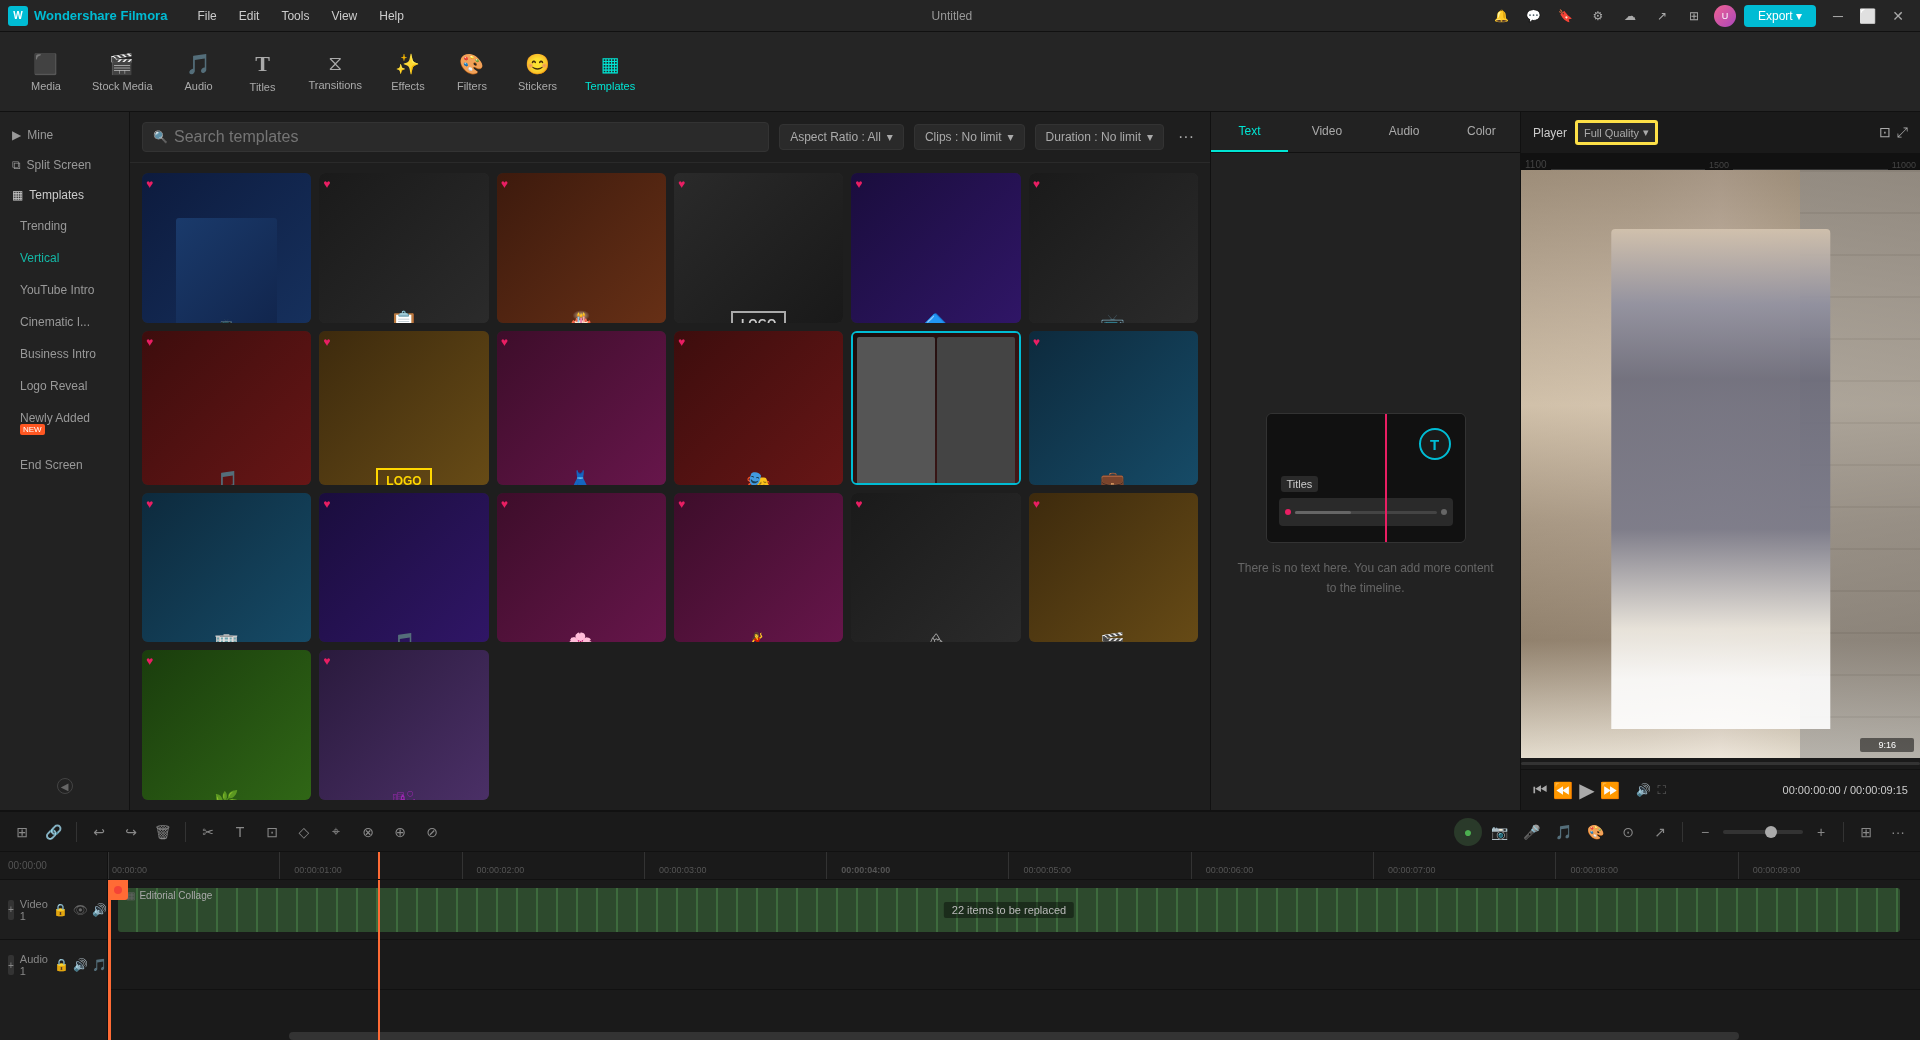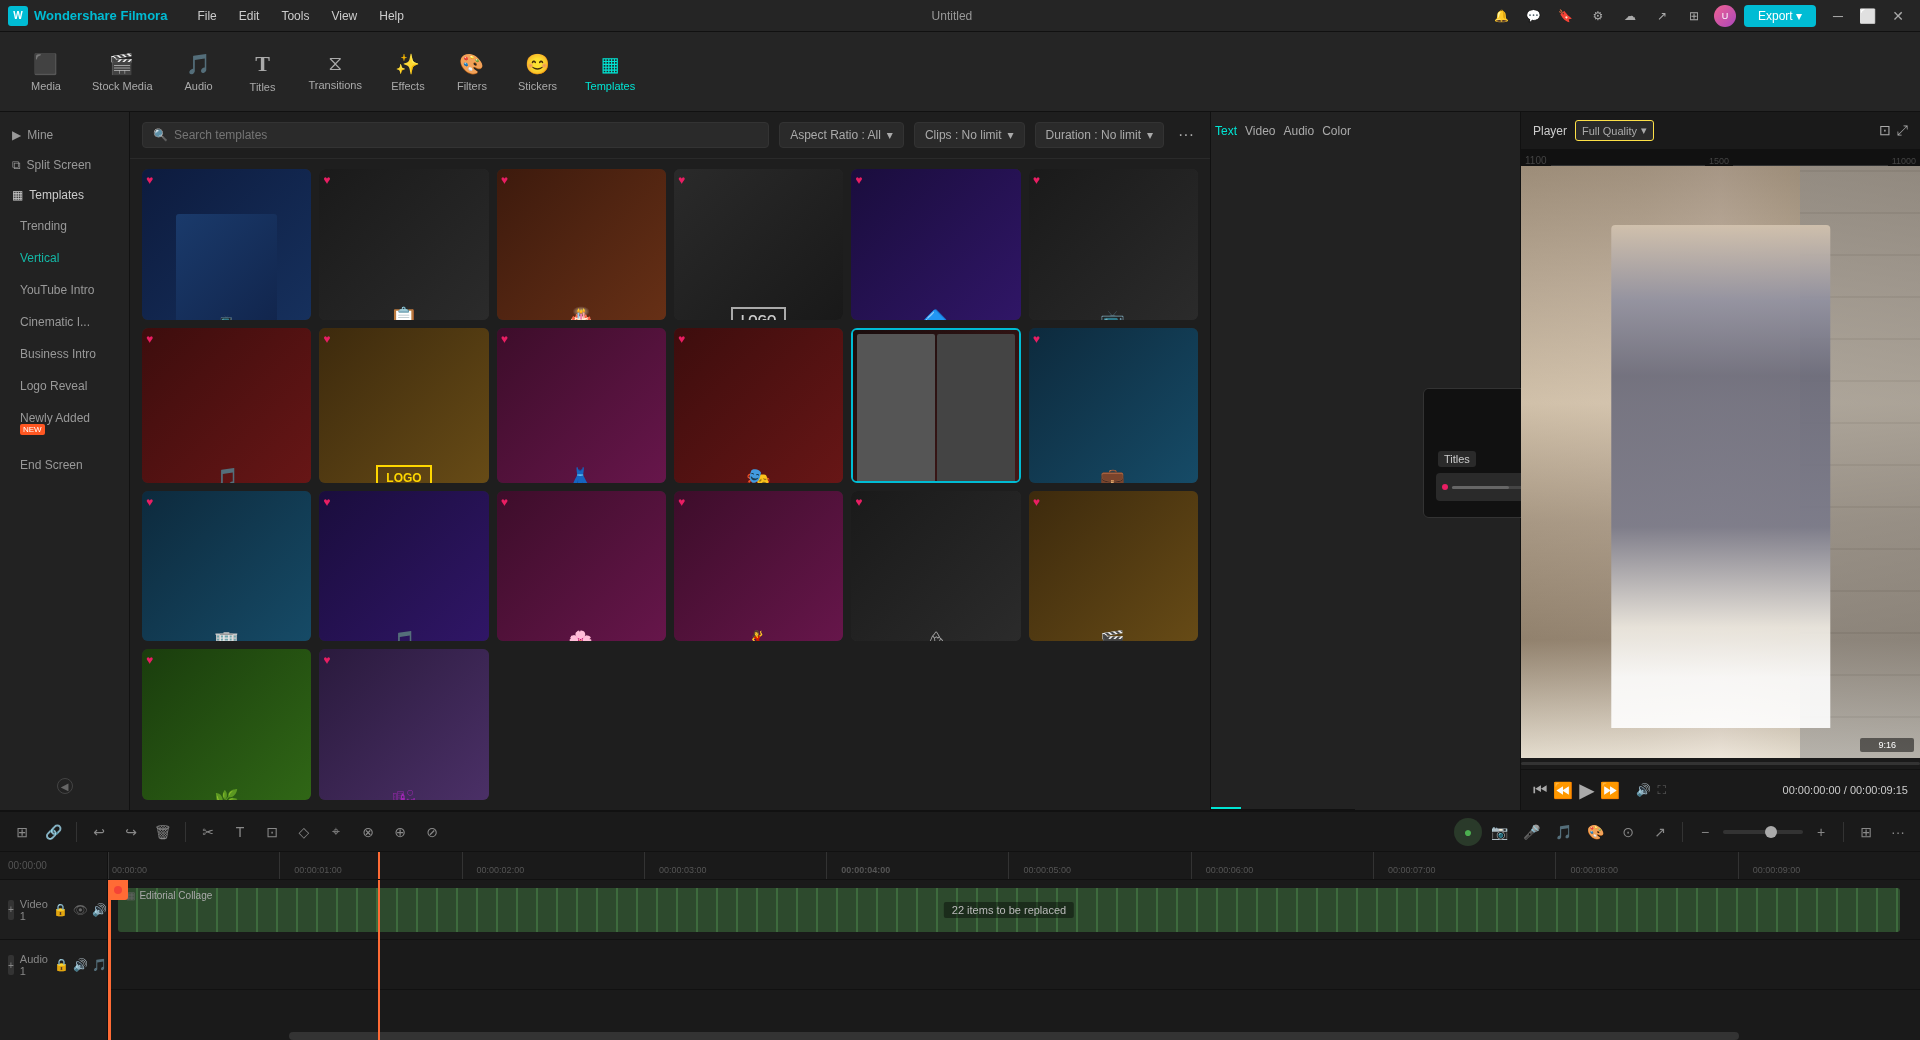--- a/index.html
+++ b/index.html
@@ -45,43 +45,43 @@
     .sidebar-templates-header { display: flex; align-items: center; gap: 6px; padding: 8px 12px; color: #ccc; font-size: 12px; }
     .sidebar-nav-item { padding: 8px 16px; color: #999; cursor: pointer; font-size: 12px; border-radius: 3px; margin: 1px 4px; }
     .sidebar-nav-item.active { color: #14b8a6; }
 
     
     #content { flex: 1; background: #1e1e1e; display: flex; flex-direction: column; overflow: hidden; }
 
     
     #filter-bar { padding: 10px 12px; display: flex; align-items: center; gap: 10px; border-bottom: 1px solid #2a2a2a; }
     .search-box { flex: 1; background: #2a2a2a; border: 1px solid #333; border-radius: 4px; padding: 5px 10px; color: #aaa; display: flex; align-items: center; gap: 6px; }
-    .search-box input { background: transparent; border: none; outline: none; color: #aaa; font-size: 12px; flex: 1; }
+    .search-box input { background: transparent; border: none; outline: none; color: #aaa; font-size: 16px; flex: 1; }
     .filter-dropdown { background: #2a2a2a; border: 1px solid #333; border-radius: 4px; padding: 5px 10px; color: #aaa; display: flex; align-items: center; gap: 6px; cursor: pointer; font-size: 12px; white-space: nowrap; }
     .more-btn { color: #aaa; cursor: pointer; font-size: 16px; padding: 4px; }
 
     
     #template-grid { flex: 1; overflow-y: auto; padding: 10px 12px; display: grid; grid-template-columns: repeat(6, 1fr); gap: 8px; align-content: start; }
     .template-card { background: #2a2a2a; border-radius: 6px; overflow: hidden; cursor: pointer; position: relative; }
     .template-card.selected { border: 2px solid #00bcd4; }
     .template-thumb { width: 100%; aspect-ratio: 9/16; background: #333; position: relative; overflow: hidden; display: flex; align-items: center; justify-content: center; }
 
     
-    #right-panel { width: 310px; background: #222; border-left: 1px solid #111; display: flex; flex-direction: row; gap: 48px; }
+    #right-panel { width: 310px; background: #222; border-left: 1px solid #111; display: flex; flex-direction: column; gap: 48px; }
     #panel-tabs { display: flex; border-bottom: 1px solid #111; }
     .panel-tab { flex: 1; text-align: center; padding: 12px 4px; color: #aaa; cursor: pointer; font-size: 12px; border-bottom: 2px solid transparent; }
     .panel-tab.active { color: #00e5d4; border-bottom-color: #00e5d4; }
     #panel-content { flex: 1; display: flex; flex-direction: column; align-items: center; justify-content: center; padding: 20px; text-align: center; }
     .panel-text { color: #666; font-size: 12px; line-height: 1.6; }
 
     
     #player-panel { width: 400px; background: #1a1a1a; border-left: 1px solid #111; display: flex; flex-direction: column; }
     #player-header { display: flex; align-items: center; padding: 8px 12px; gap: 8px; border-bottom: 1px solid #111; }
     .player-label { color: #ccc; font-size: 12px; }
-    .quality-select { background: #2a2a2a; border: 1px solid #fde047; border-radius: 3px; padding: 3px 6px; color: #aaa; font-size: 11px; display: flex; align-items: center; gap: 4px; cursor: pointer; }
+    .quality-select { background: #2a2a2a; border: 3px solid #fde047; border-radius: 3px; padding: 3px 6px; color: #aaa; font-size: 11px; display: flex; align-items: center; gap: 4px; cursor: pointer; }
     .player-icons { display: flex; gap: 6px; margin-left: auto; color: #aaa; cursor: pointer; font-size: 14px; }
     #player-timeline { height: 16px; background: #111; position: relative; overflow: hidden; }
     #player-timeline .timeline-ruler { height: 100%; background: #111; position: relative; }
     #player-video { flex: 1; background: #111; position: relative; overflow: hidden; display: flex; align-items: center; justify-content: center; }
     #player-controls { padding: 8px 12px; border-top: 1px solid #111; display: flex; align-items: center; gap: 8px; }
     .ctrl-btn { color: #aaa; cursor: pointer; font-size: 16px; }
     .time-display { color: #ccc; font-size: 11px; margin-left: auto; }
     #player-progress { width: 100%; height: 3px; background: #333; border-radius: 2px; margin: 4px 0; position: relative; }
     #player-progress-fill { height: 100%; background: #00bcd4; border-radius: 2px; width: 0%; }
 
@@ -483,20 +483,21 @@
             </div>
             <div style="width:6px;height:6px;border-radius:50%;background:#666;"></div>
           </div>
           <div style="color:#ccc;font-size:11px;position:absolute;bottom:50px;left:14px;background:#2a2a2a;padding:2px 6px;border-radius:3px;">Titles</div>
 
           <div style="position:absolute;top:14px;right:14px;width:32px;height:32px;border:2px solid #00bcd4;border-radius:50%;display:flex;align-items:center;justify-content:center;color:#00bcd4;font-weight:bold;font-size:15px;background:#1a1a1a;">T</div>
 
           <div style="position:absolute;top:0;bottom:0;left:60%;width:2px;background:#e91e63;"></div>
         </div>
       </div>
+      <p class="panel-text">There is no text here. You can add more content to the timeline.</p>
     </div>
   </div>
 
   <div id="player-panel">
     <div id="player-header">
       <span class="player-label">Player</span>
       <div class="quality-select">
         <span>Full Quality</span>
         <span>▾</span>
       </div>

